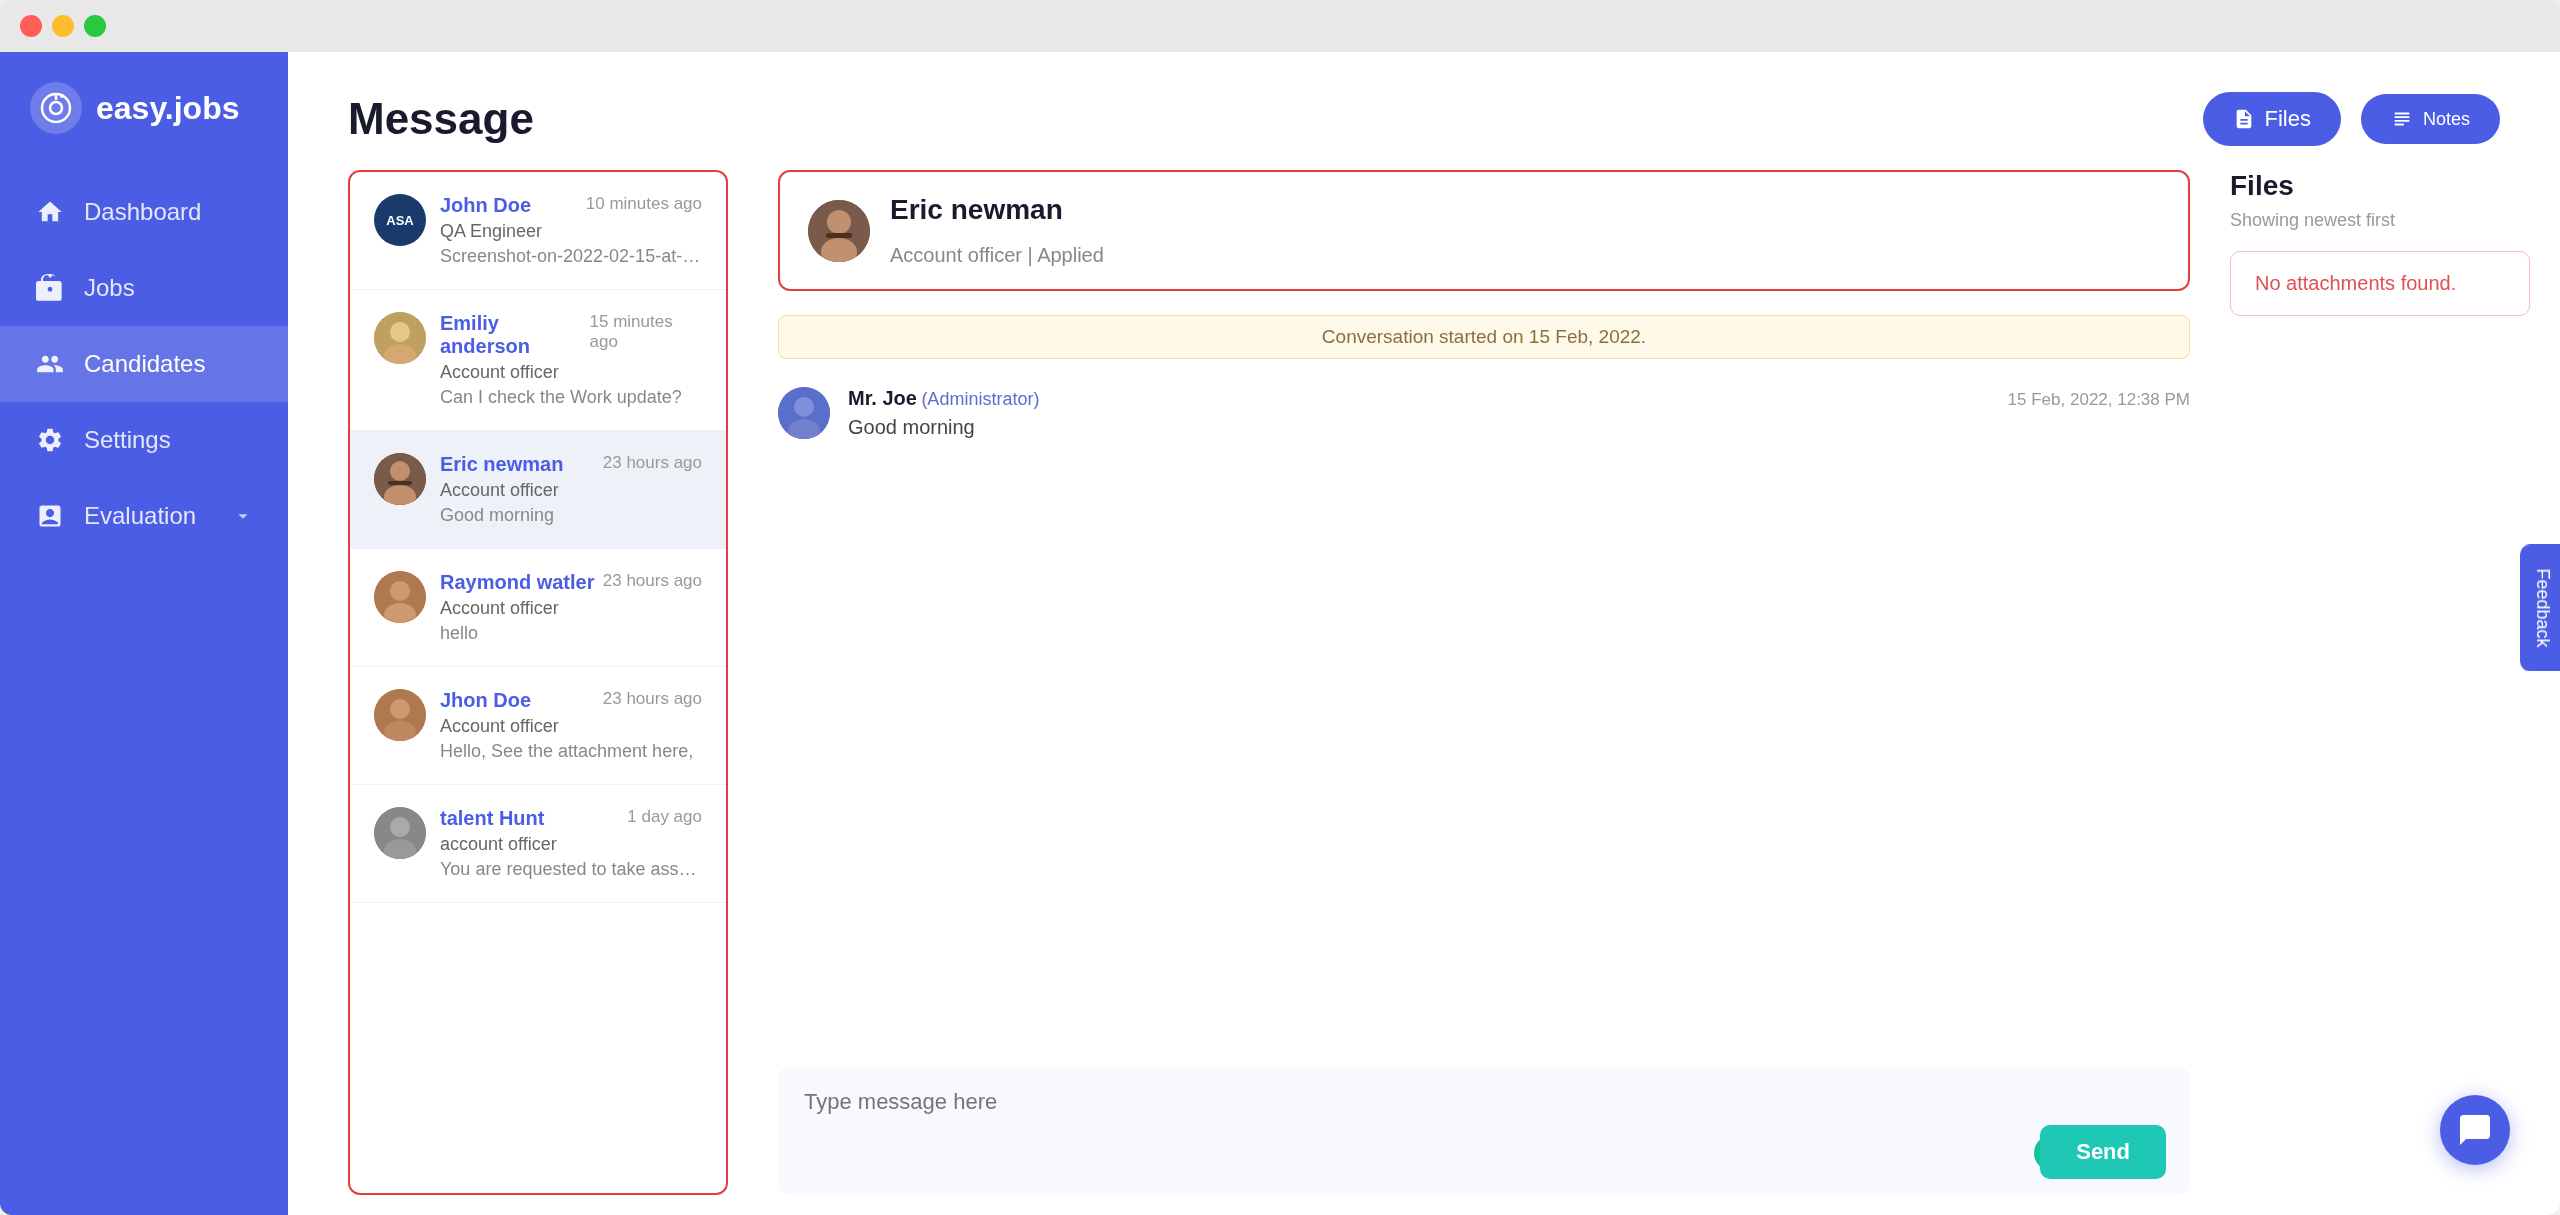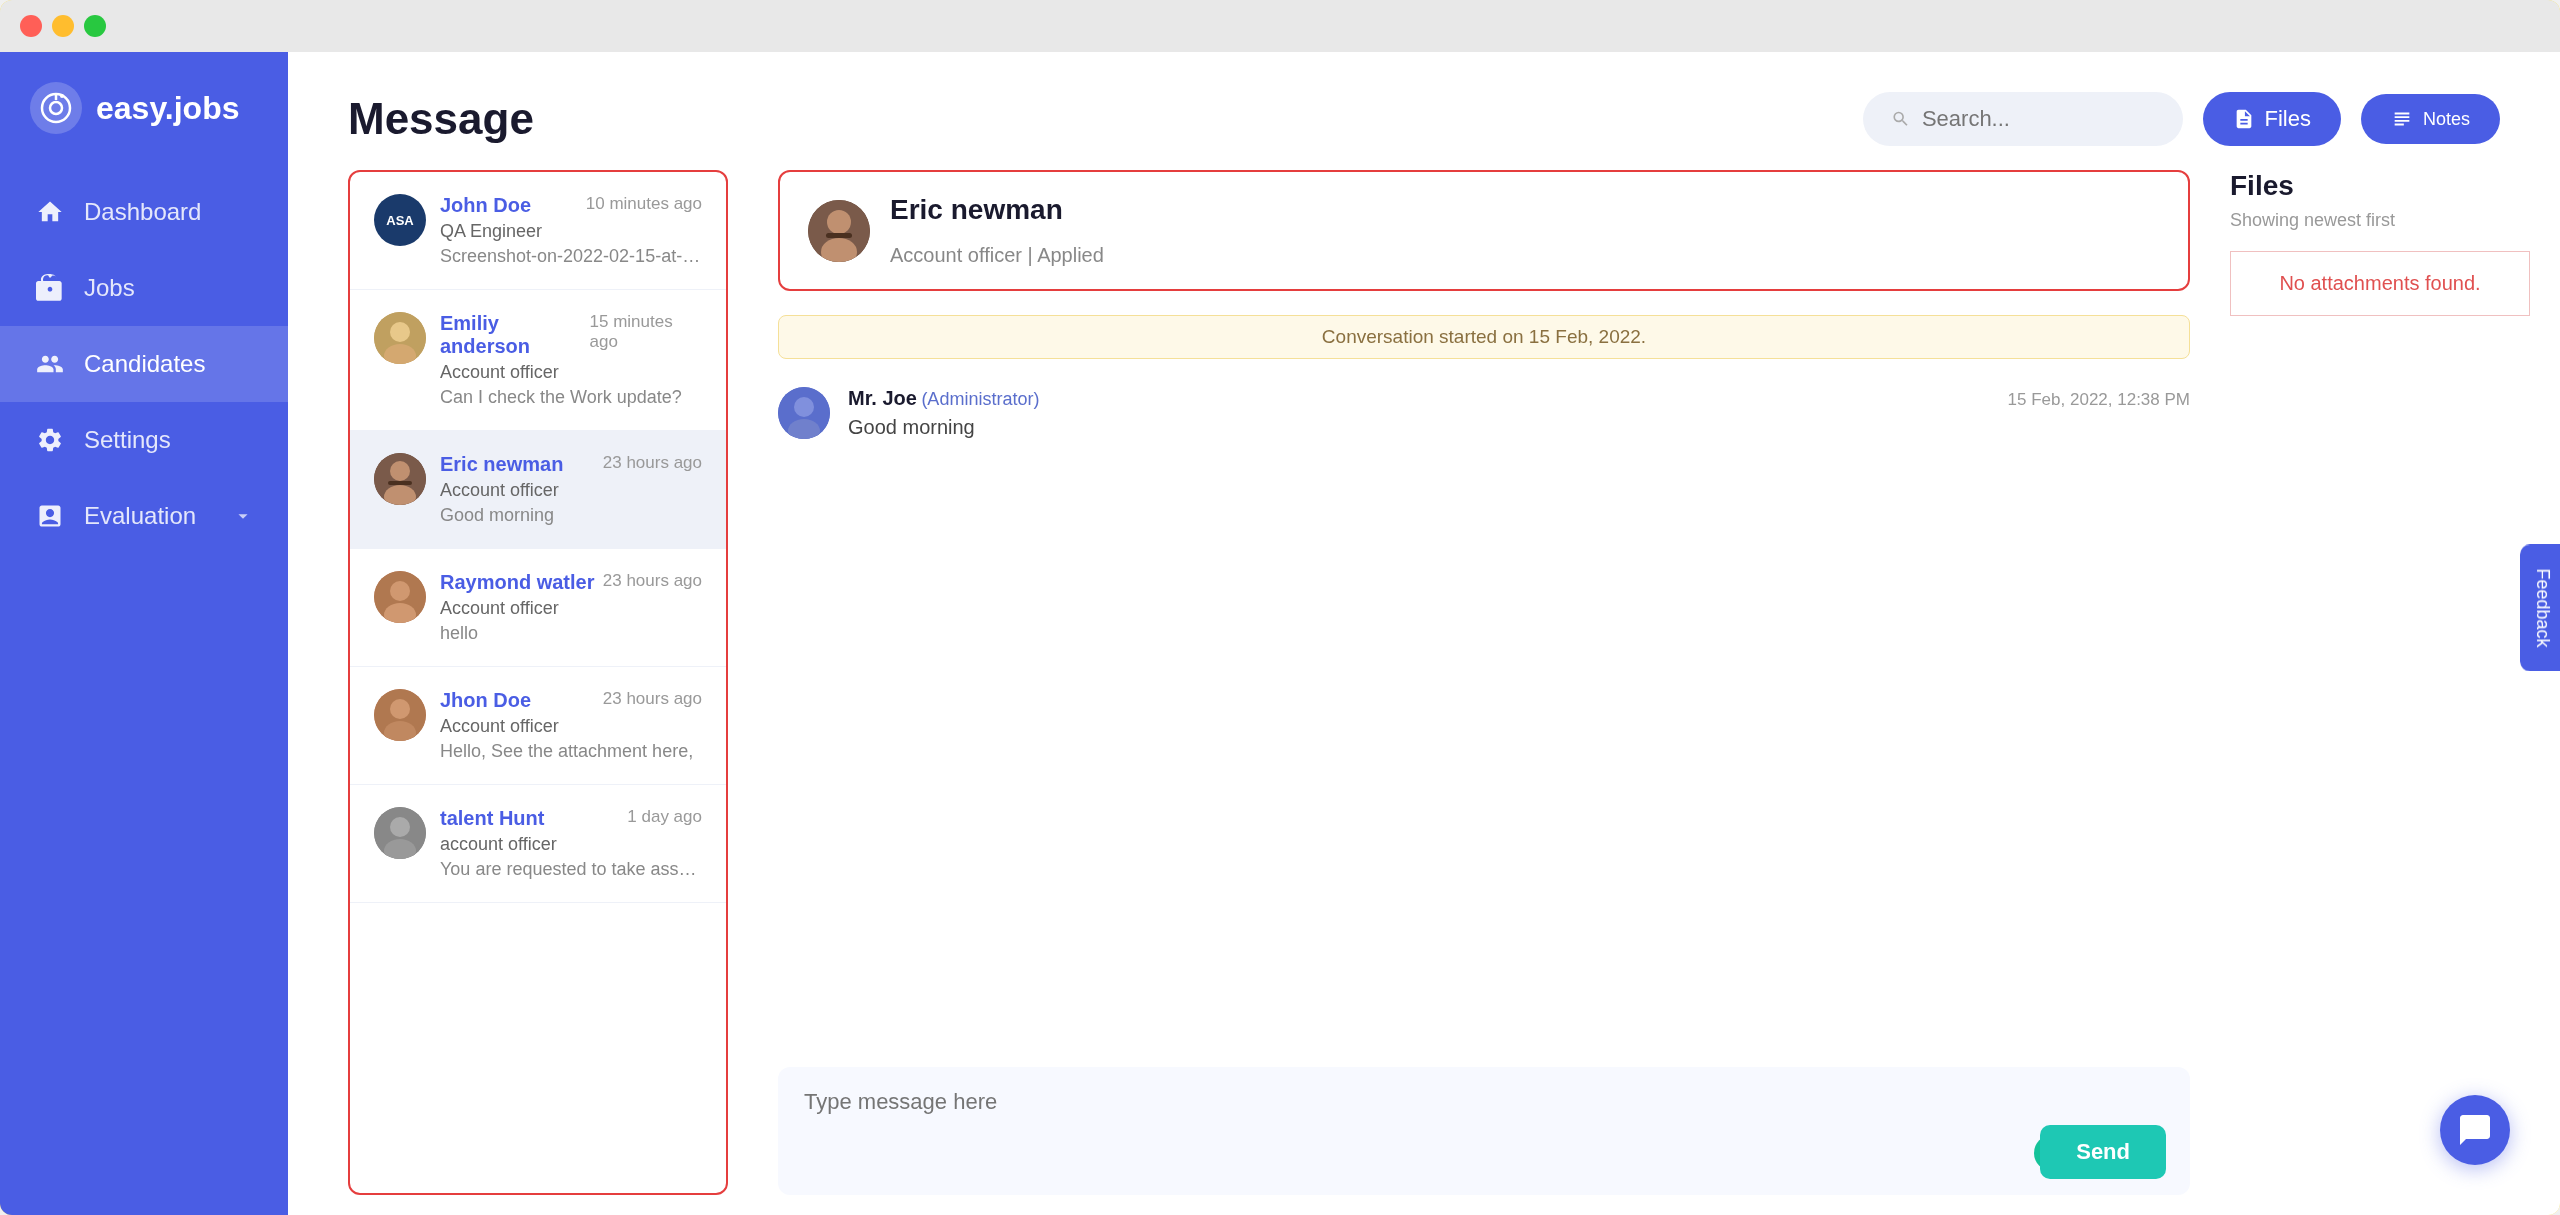--- a/index.html
+++ b/index.html
@@ -75,21 +75,21 @@
     .msg-text { font-size: 20px; color: #444; margin-top: 6px; }
     .message-input-area { background: #f7f9ff; border-radius: 12px; padding: 22px 26px; flex-shrink: 0; margin-top: 20px; position: relative; }
     .message-input-area textarea { width: 100%; background: transparent; border: none; outline: none; font-size: 22px; color: #aaa; resize: none; min-height: 80px; font-family: inherit; }
     .send-btn { position: absolute; bottom: 16px; right: 24px; background: #1ec8b4; color: white; border: none; border-radius: 10px; padding: 14px 36px; font-size: 22px; font-weight: 600; cursor: pointer; }
     .grammarly-icon { position: absolute; bottom: 24px; right: 120px; width: 36px; height: 36px; background: #15c39a; border-radius: 50%; display: flex; align-items: center; justify-content: center; color: white; font-size: 18px; font-weight: 700; }
 
     
     .files-panel { width: 340px; flex-shrink: 0; padding: 0 30px 20px 10px; }
     .files-title { font-size: 28px; font-weight: 700; color: #1a1a2e; margin-bottom: 8px; }
     .files-subtitle { font-size: 18px; color: #999; margin-bottom: 20px; }
-    .no-attachments { border: 1.5px solid #f0c0c0; border-radius: 0; padding: 20px 24px; font-size: 20px; color: #e05050; text-align: center; }
+    .no-attachments { border: 1.5px solid #f0c0c0; border-radius: 10px; padding: 20px 24px; font-size: 20px; color: #e05050; }
 
     
     .feedback-tab { position: fixed; right: -56px; top: 50%; transform: translateY(-50%) rotate(90deg); background: #4a5de4; color: white; padding: 14px 28px; font-size: 20px; border-radius: 0 0 10px 10px; cursor: pointer; z-index: 100; }
 
     
     .chat-float-btn { position: fixed; bottom: 50px; right: 50px; width: 70px; height: 70px; border-radius: 50%; background: #4a5de4; display: flex; align-items: center; justify-content: center; cursor: pointer; box-shadow: 0 4px 20px rgba(74,93,228,0.4); }
 
     
     ::-webkit-scrollbar { width: 6px; }
     ::-webkit-scrollbar-track { background: transparent; }
@@ -170,26 +170,20 @@
             <path d="M7 10l5 5 5-5z"></path>
           </svg>
       </div>
     </div>
 
     <div class="main">
 
       <div class="top-bar">
         <h1 class="page-title">Message</h1>
         <div class="top-actions">
-          <div class="search-box">
-            <svg width="22" height="22" fill="#aaa" viewBox="0 0 24 24">
-                <path d="M15.5 14h-.79l-.28-.27A6.471 6.471 0 0016 9.5 6.5 6.5 0 109.5 16c1.61 0 3.09-.59 4.23-1.57l.27.28v.79l5 4.99L20.49 19l-4.99-5zm-6 0C7.01 14 5 11.99 5 9.5S7.01 5 9.5 5 14 7.01 14 9.5 11.99 14 9.5 14z"></path>
-              </svg>
-            <input type="text" placeholder="Search..." style="">
-          </div>
           <button class="btn-files">
             <svg width="22" height="22" fill="white" viewBox="0 0 24 24">
                 <path d="M14 2H6c-1.1 0-2 .9-2 2v16c0 1.1.89 2 2 2h12c1.1 0 2-.9 2-2V8l-6-6zm2 16H8v-2h8v2zm0-4H8v-2h8v2zm-3-5V3.5L18.5 9H13z"></path>
               </svg>
             <span>Files</span>
           </button>
           <button class="btn-notes">
             <svg width="22" height="22" fill="white" viewBox="0 0 24 24">
                 <path d="M14 17H4v2h10v-2zm6-8H4v2h16V9zM4 15h16v-2H4v2zM4 5v2h16V5H4z"></path>
               </svg>

